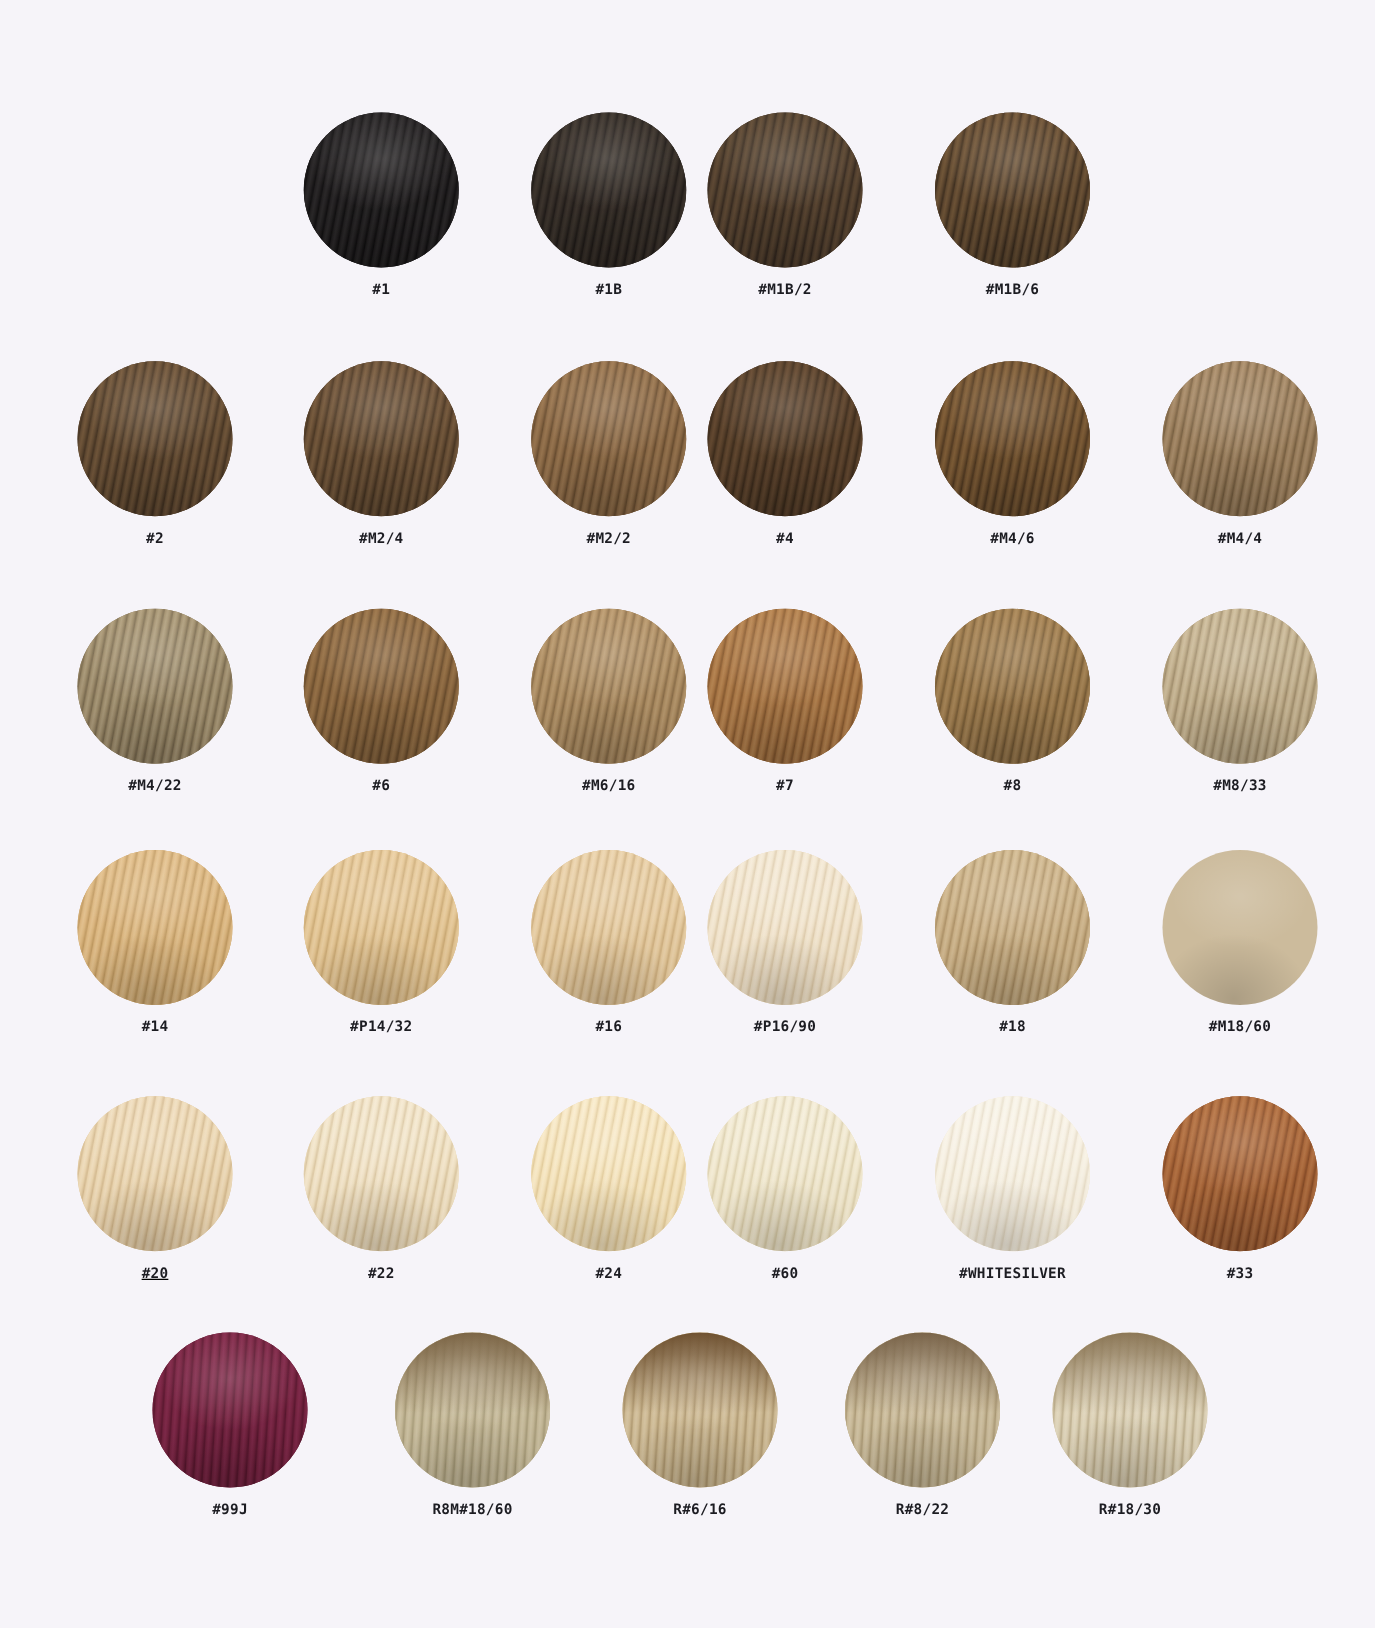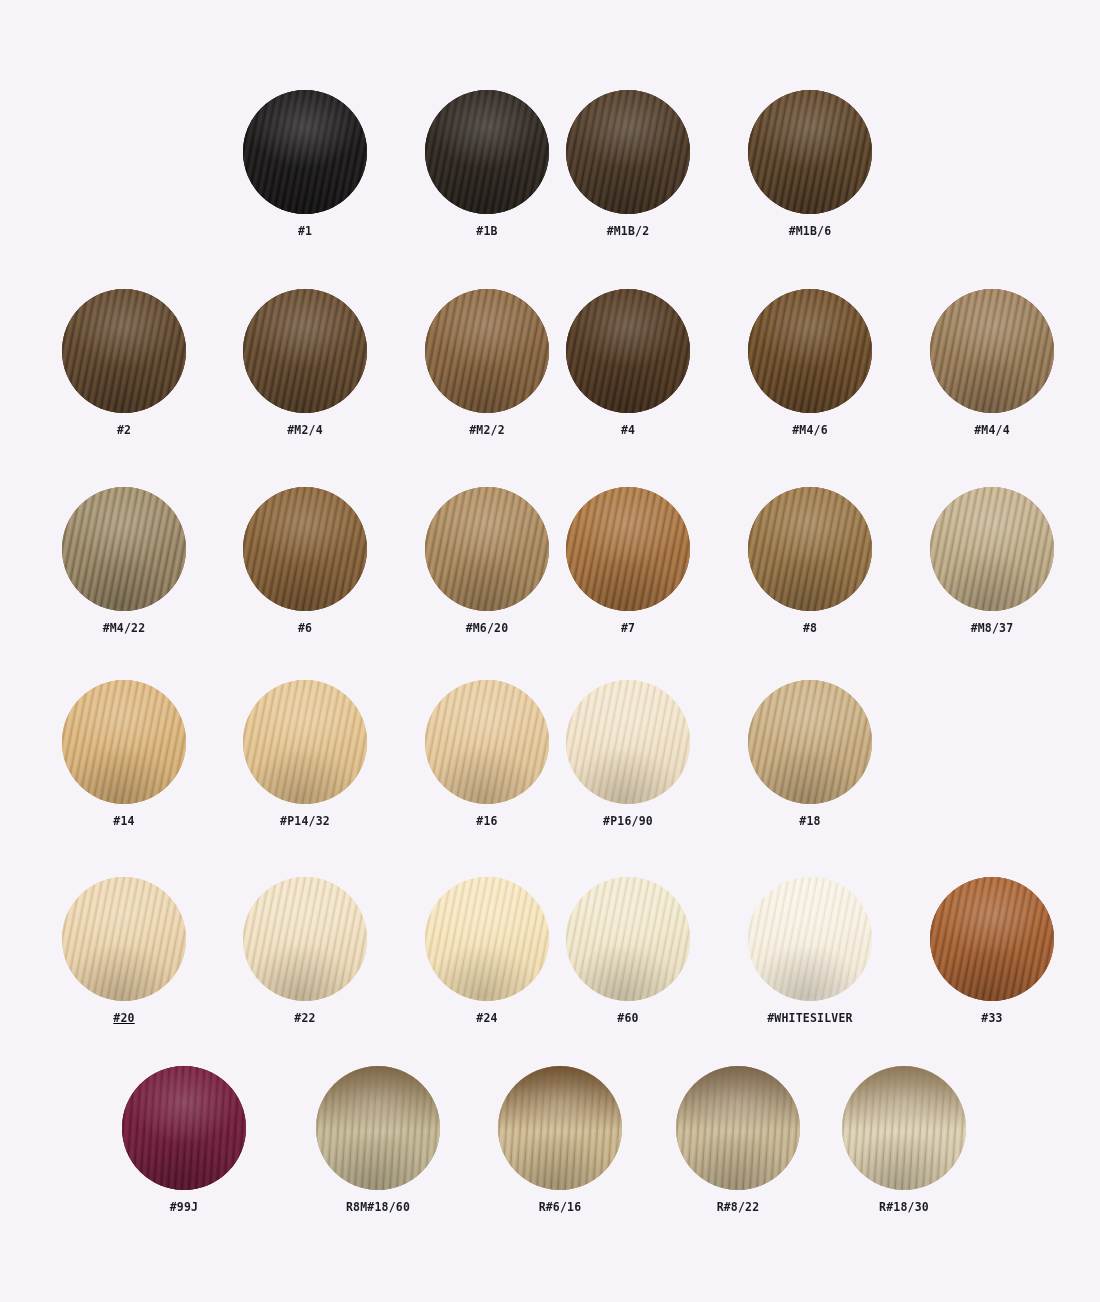--- a/index.html
+++ b/index.html
@@ -170,21 +170,21 @@
           <div class="sheen"></div>
         </div>
         <div class="label">#6</div>
       </div>
       <div class="swatch" style="left: 425px;">
         <div class="disc" style="background: rgb(156, 126, 86);">
           <div class="base" style="background: linear-gradient(175deg, rgb(181, 148, 105) 0%, rgb(156, 126, 86) 45%, rgb(123, 97, 64) 100%);"></div>
           <div class="fibres" style="background-image: repeating-linear-gradient(92deg, rgb(123, 97, 64) 0px, rgb(181, 148, 105) 1px, rgb(205, 175, 133) 3px, rgb(181, 148, 105) 5px, rgb(123, 97, 64) 7px), repeating-linear-gradient(88deg, rgba(255, 255, 255, 0.3) 0px, rgba(255, 255, 255, 0) 1px, rgba(0, 0, 0, 0.16) 2px, rgba(0, 0, 0, 0) 3px), repeating-linear-gradient(91deg, rgb(205, 175, 133) 0px, rgba(255, 255, 255, 0) 4px, rgb(123, 97, 64) 9px, rgba(0, 0, 0, 0) 13px);"></div>
           <div class="sheen"></div>
         </div>
-        <div class="label">#M6/20</div>
+        <div class="label">#M6/16</div>
       </div>
       <div class="swatch" style="left: 566px;">
         <div class="disc" style="background: rgb(155, 106, 60);">
           <div class="base" style="background: linear-gradient(175deg, rgb(178, 127, 76) 0%, rgb(155, 106, 60) 45%, rgb(116, 76, 40) 100%);"></div>
           <div class="fibres" style="background-image: repeating-linear-gradient(92deg, rgb(116, 76, 40) 0px, rgb(178, 127, 76) 1px, rgb(201, 154, 102) 3px, rgb(178, 127, 76) 5px, rgb(116, 76, 40) 7px), repeating-linear-gradient(88deg, rgba(255, 255, 255, 0.3) 0px, rgba(255, 255, 255, 0) 1px, rgba(0, 0, 0, 0.16) 2px, rgba(0, 0, 0, 0) 3px), repeating-linear-gradient(91deg, rgb(201, 154, 102) 0px, rgba(255, 255, 255, 0) 4px, rgb(116, 76, 40) 9px, rgba(0, 0, 0, 0) 13px);"></div>
           <div class="sheen"></div>
         </div>
         <div class="label">#7</div>
       </div>
       <div class="swatch" style="left: 748px;">
@@ -194,21 +194,21 @@
           <div class="sheen"></div>
         </div>
         <div class="label">#8</div>
       </div>
       <div class="swatch" style="left: 930px;">
         <div class="disc" style="background: rgb(179, 160, 126);">
           <div class="base" style="background: linear-gradient(175deg, rgb(200, 182, 148) 0%, rgb(179, 160, 126) 45%, rgb(143, 125, 94) 100%);"></div>
           <div class="fibres" style="background-image: repeating-linear-gradient(92deg, rgb(143, 125, 94) 0px, rgb(200, 182, 148) 1px, rgb(222, 208, 178) 3px, rgb(200, 182, 148) 5px, rgb(143, 125, 94) 7px), repeating-linear-gradient(88deg, rgba(255, 255, 255, 0.3) 0px, rgba(255, 255, 255, 0) 1px, rgba(0, 0, 0, 0.16) 2px, rgba(0, 0, 0, 0) 3px), repeating-linear-gradient(91deg, rgb(222, 208, 178) 0px, rgba(255, 255, 255, 0) 4px, rgb(143, 125, 94) 9px, rgba(0, 0, 0, 0) 13px);"></div>
           <div class="sheen"></div>
         </div>
-        <div class="label">#M8/37</div>
+        <div class="label">#M8/33</div>
       </div>
     </div>
     <div class="swatch-row" style="top: 680px;">
       <div class="swatch" style="left: 62px;">
         <div class="disc" style="background: rgb(211, 171, 114);">
           <div class="base" style="background: linear-gradient(175deg, rgb(224, 189, 137) 0%, rgb(211, 171, 114) 45%, rgb(176, 140, 86) 100%);"></div>
           <div class="fibres" style="background-image: repeating-linear-gradient(92deg, rgb(176, 140, 86) 0px, rgb(224, 189, 137) 1px, rgb(238, 210, 166) 3px, rgb(224, 189, 137) 5px, rgb(176, 140, 86) 7px), repeating-linear-gradient(88deg, rgba(255, 255, 255, 0.3) 0px, rgba(255, 255, 255, 0) 1px, rgba(0, 0, 0, 0.16) 2px, rgba(0, 0, 0, 0) 3px), repeating-linear-gradient(91deg, rgb(238, 210, 166) 0px, rgba(255, 255, 255, 0) 4px, rgb(176, 140, 86) 9px, rgba(0, 0, 0, 0) 13px);"></div>
           <div class="sheen"></div>
         </div>
         <div class="label">#14</div>
@@ -238,20 +238,28 @@
         <div class="label">#P16/90</div>
       </div>
       <div class="swatch" style="left: 748px;">
         <div class="disc" style="background: rgb(191, 163, 121);">
           <div class="base" style="background: linear-gradient(175deg, rgb(208, 184, 143) 0%, rgb(191, 163, 121) 45%, rgb(157, 130, 89) 100%);"></div>
           <div class="fibres" style="background-image: repeating-linear-gradient(92deg, rgb(157, 130, 89) 0px, rgb(208, 184, 143) 1px, rgb(225, 205, 170) 3px, rgb(208, 184, 143) 5px, rgb(157, 130, 89) 7px), repeating-linear-gradient(88deg, rgba(255, 255, 255, 0.3) 0px, rgba(255, 255, 255, 0) 1px, rgba(0, 0, 0, 0.16) 2px, rgba(0, 0, 0, 0) 3px), repeating-linear-gradient(91deg, rgb(225, 205, 170) 0px, rgba(255, 255, 255, 0) 4px, rgb(157, 130, 89) 9px, rgba(0, 0, 0, 0) 13px);"></div>
           <div class="sheen"></div>
         </div>
         <div class="label">#18</div>
       </div>
+      <div class="swatch" style="left: 930px;">
+        <div class="disc" style="background: rgb(204, 187, 156);">
+          <div class="base"></div>
+          <div class="fibres"></div>
+          <div class="sheen"></div>
+        </div>
+        <div class="label">#M18/60</div>
+      </div>
     </div>
     <div class="swatch-row" style="top: 877px;">
       <div class="swatch" style="left: 62px; text-decoration: underline;">
         <div class="disc" style="background: rgb(228, 205, 164);">
           <div class="base" style="background: linear-gradient(175deg, rgb(238, 218, 184) 0%, rgb(228, 205, 164) 45%, rgb(197, 169, 127) 100%);"></div>
           <div class="fibres" style="background-image: repeating-linear-gradient(92deg, rgb(197, 169, 127) 0px, rgb(238, 218, 184) 1px, rgb(247, 233, 210) 3px, rgb(238, 218, 184) 5px, rgb(197, 169, 127) 7px), repeating-linear-gradient(88deg, rgba(255, 255, 255, 0.3) 0px, rgba(255, 255, 255, 0) 1px, rgba(0, 0, 0, 0.16) 2px, rgba(0, 0, 0, 0) 3px), repeating-linear-gradient(91deg, rgb(247, 233, 210) 0px, rgba(255, 255, 255, 0) 4px, rgb(197, 169, 127) 9px, rgba(0, 0, 0, 0) 13px);"></div>
           <div class="sheen"></div>
         </div>
         <div class="label">#20</div>
       </div>

